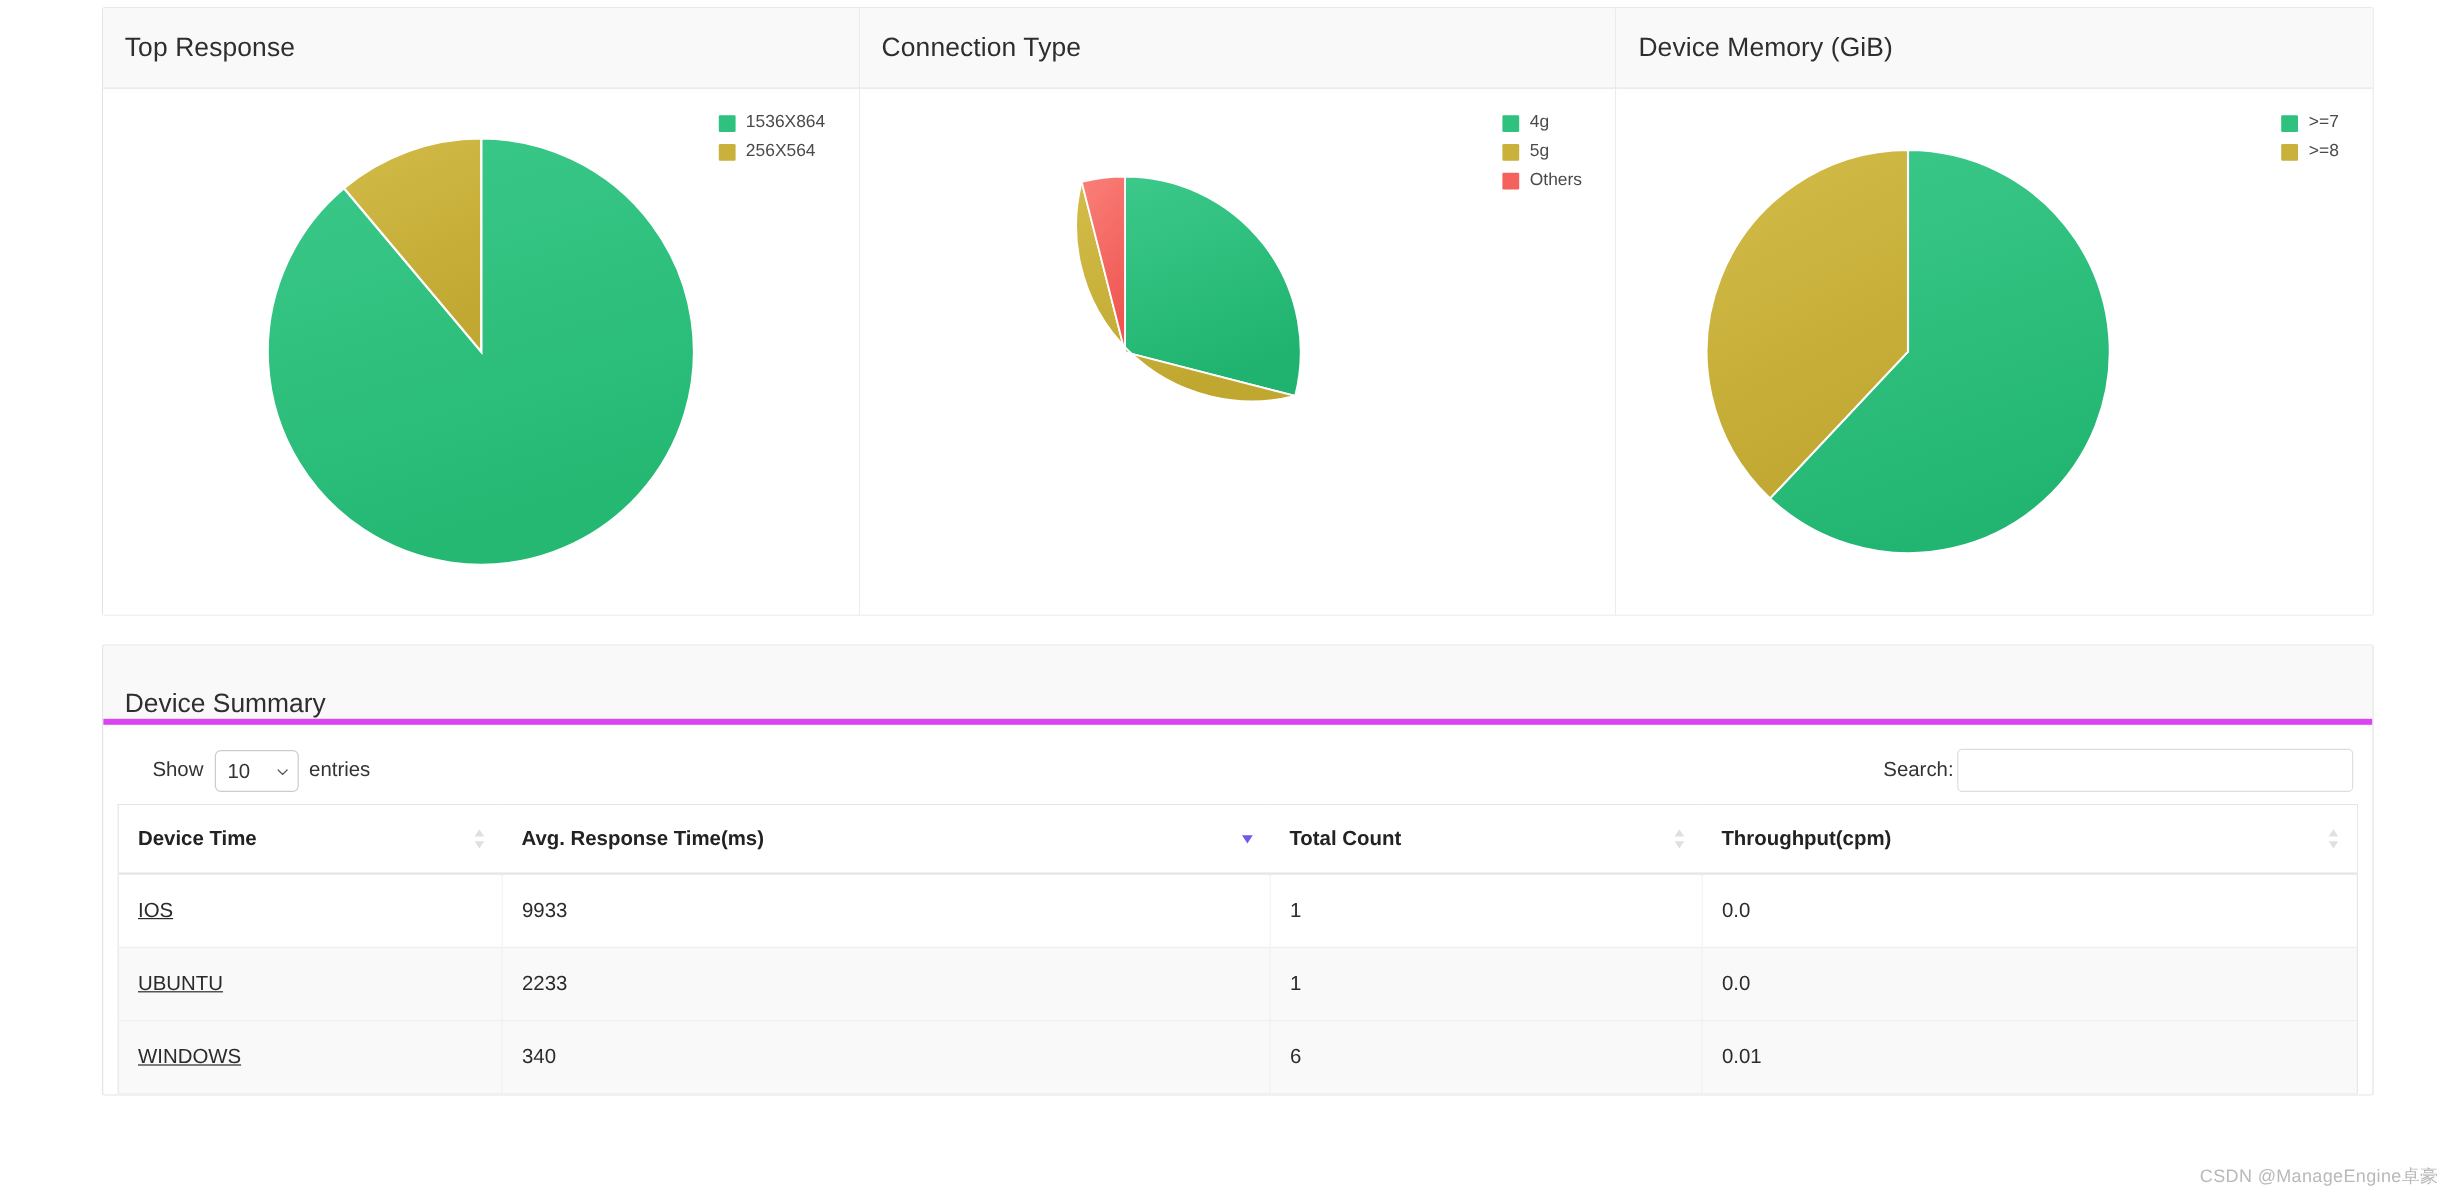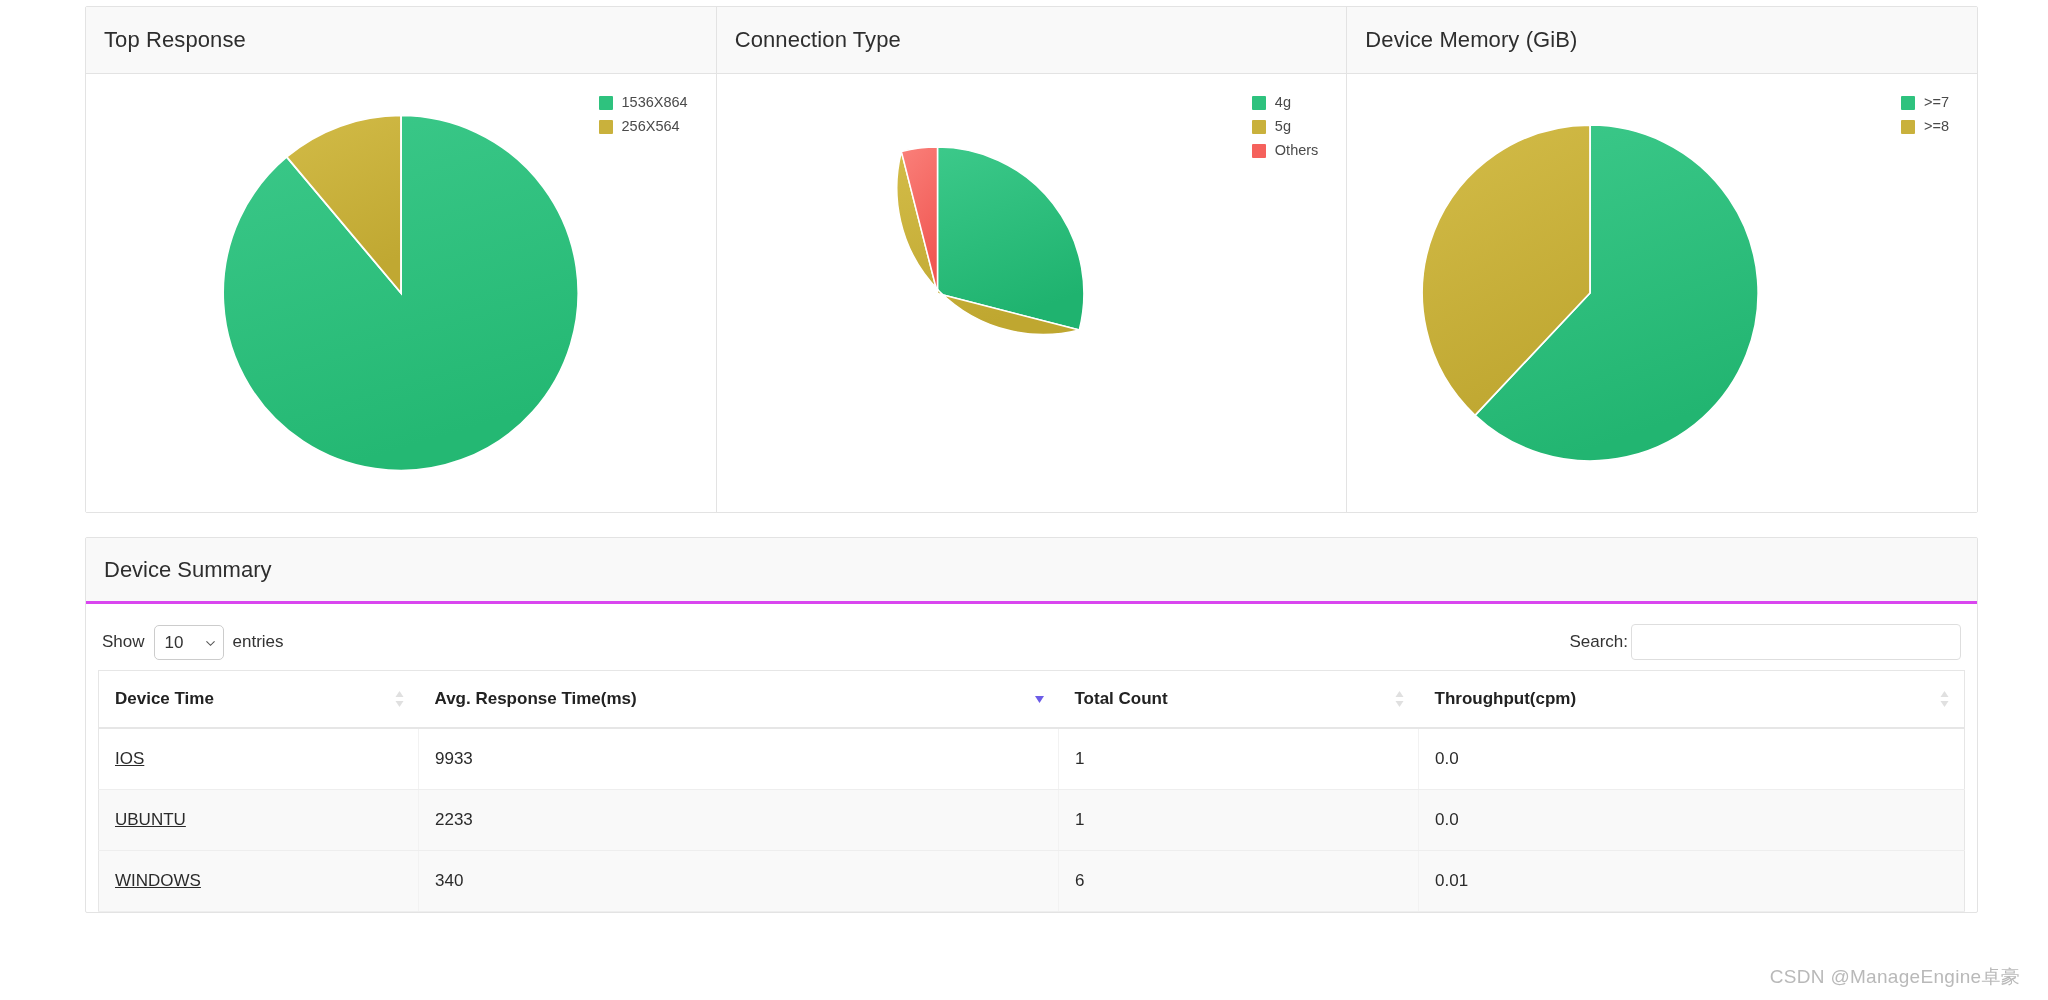--- a/index.html
+++ b/index.html
@@ -93,42 +93,43 @@
     margin-top: 24px;
     width: 1893px;
     border: 1px solid #e3e3e3;
     background: #fff;
     border-radius: 2px;
     overflow: hidden;
   }
   .panel-header {
     height: 66px;
     background: #f9f9f9;
-    border-bottom: 3px solid #d946ef;
-    display: flex;
-    align-items: center;
+    border-bottom: 5px solid #d946ef;
+    display: flex;
+    align-items: flex-end;
     padding-left: 18px;
   }
   .panel-title {
     font-size: 22px;
     color: #2e2e2e;
   }
   .panel-body { padding: 14px 12px 0 12px; }
 
   .table-controls {
     display: flex;
     align-items: center;
     justify-content: space-between;
     padding: 6px 4px 10px 4px;
   }
   .dt-length, .dt-filter {
     display: flex;
     align-items: flex-start;
     font-size: 17px;
     color: #333;
+    margin-left: 25px;
   }
   .dt-length label, .dt-filter label {
     display: flex;
     align-items: center;
     gap: 9px;
     font-size: 17px;
     color: #333;
   }
   .dt-select {
     -webkit-appearance: none;
@@ -208,23 +209,23 @@
     text-decoration: underline;
     cursor: pointer;
   }
 
   .col-name  { width: 320px; }
   .col-resp  { width: 640px; }
   .col-count { width: 360px; }
 
   .watermark {
     position: absolute;
-    right: 28px;
+    right: 16px;
     bottom: 10px;
-    font-size: 19px;
+    font-size: 15px;
     color: #b9b9b9;
     letter-spacing: .3px;
     user-select: none;
     pointer-events: none;
   }
 </style>
 </head>
 <body>
 
 <div class="page">

